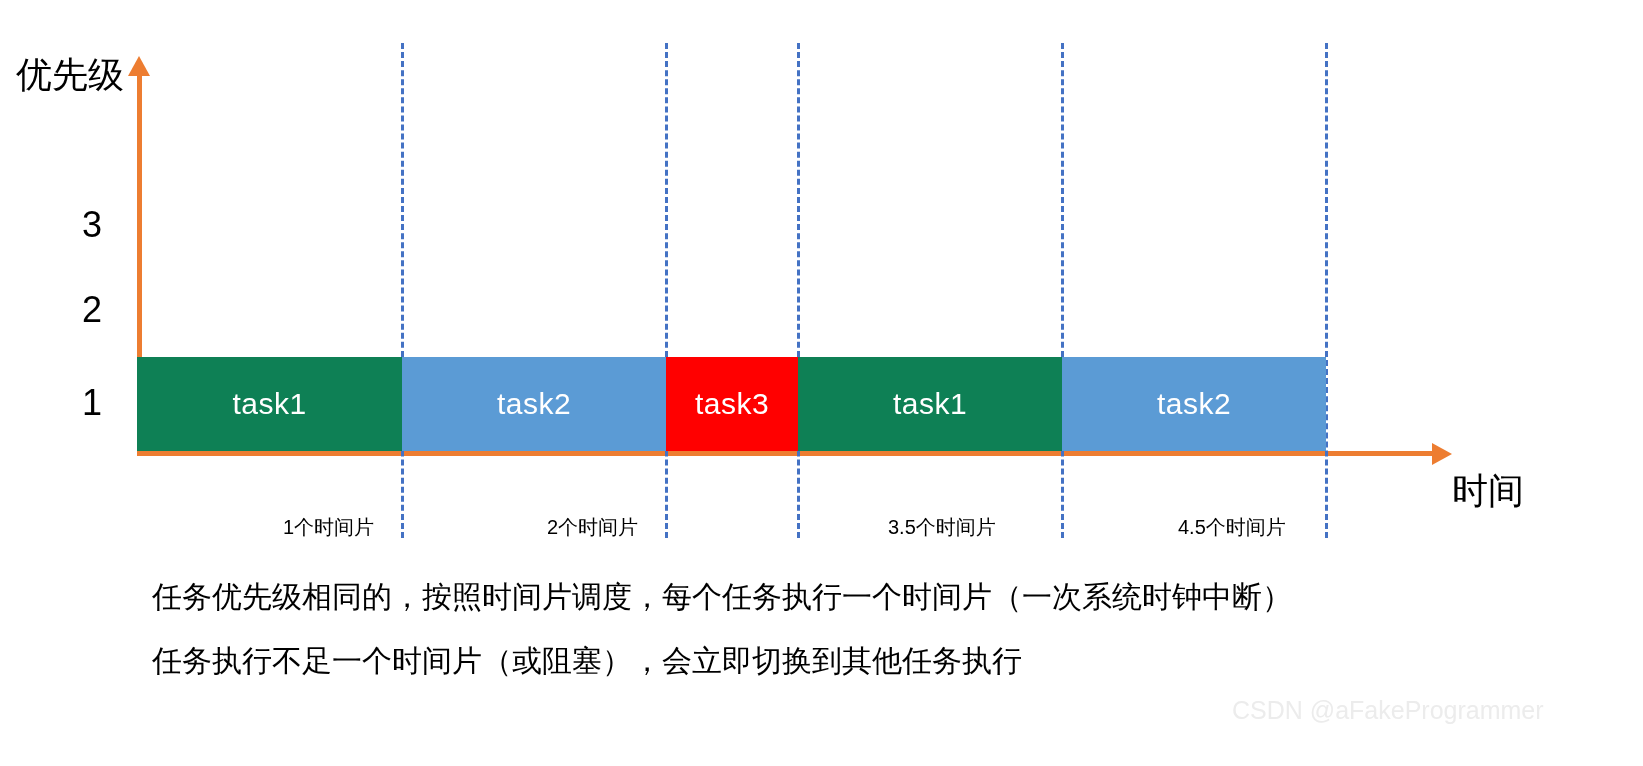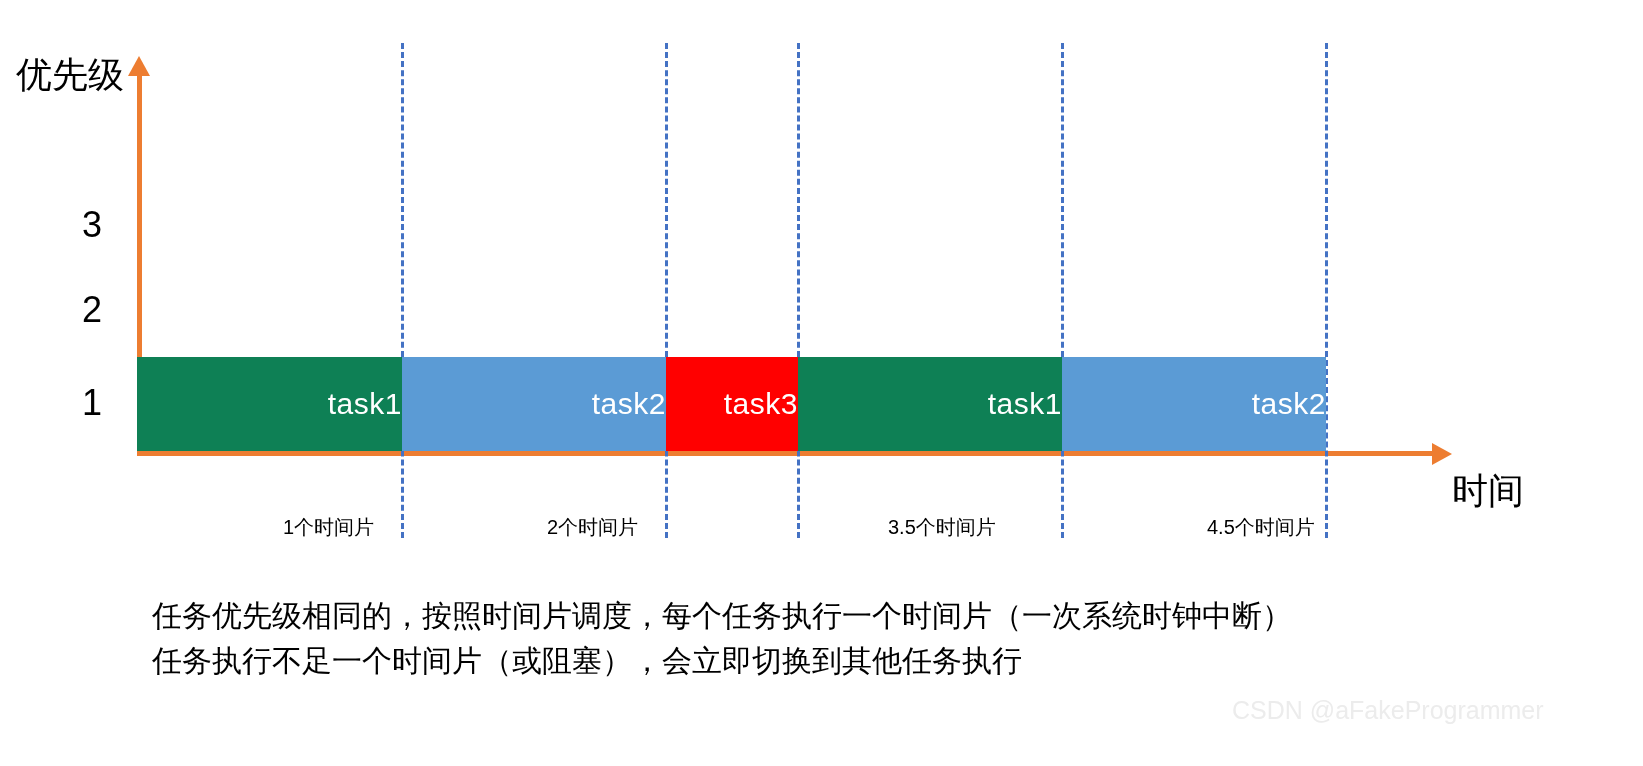--- a/index.html
+++ b/index.html
@@ -100,21 +100,21 @@
     left: 137px;
     top: 357px;
     height: 94px;
   }
   .segment {
     position: absolute;
     top: 0;
     height: 94px;
     display: flex;
     align-items: center;
-    justify-content: flex-end;
+    justify-content: center;
     color: #ffffff;
     font-size: 30px;
     letter-spacing: 0.5px;
     box-sizing: border-box;
   }
 
   
   .x-tick-label {
     position: absolute;
     top: 513px;
@@ -127,21 +127,21 @@
 
   
   .caption {
     position: absolute;
     left: 152px;
     font-size: 30px;
     line-height: 40px;
     white-space: nowrap;
     color: #000000;
   }
-  #caption-line-1 { top: 596px; }
+  #caption-line-1 { top: 577px; }
   #caption-line-2 { top: 641px; }
 
   
   #watermark {
     position: absolute;
     left: 1232px;
     top: 694px;
     font-size: 25px;
     line-height: 32px;
     color: #ececec;
@@ -187,20 +187,20 @@
       <span>task1</span>
     </div>
     <div class="segment" style="left:925px; width:264px; background:#5B9BD5;">
       <span>task2</span>
     </div>
   </div>
 
   <div class="x-tick-label" style="left:283px;">1个时间片</div>
   <div class="x-tick-label" style="left:547px;">2个时间片</div>
   <div class="x-tick-label" style="left:888px;">3.5个时间片</div>
-  <div class="x-tick-label" style="left:1207px;">4.5个时间片</div>
+  <div class="x-tick-label" style="left:1178px;">4.5个时间片</div>
 
   <div id="caption-line-1" class="caption">任务优先级相同的，按照时间片调度，每个任务执行一个时间片（一次系统时钟中断）</div>
   <div id="caption-line-2" class="caption">任务执行不足一个时间片（或阻塞），会立即切换到其他任务执行</div>
 
   <div id="watermark">CSDN @aFakeProgrammer</div>
 
 </div>
 
 </body></html>

